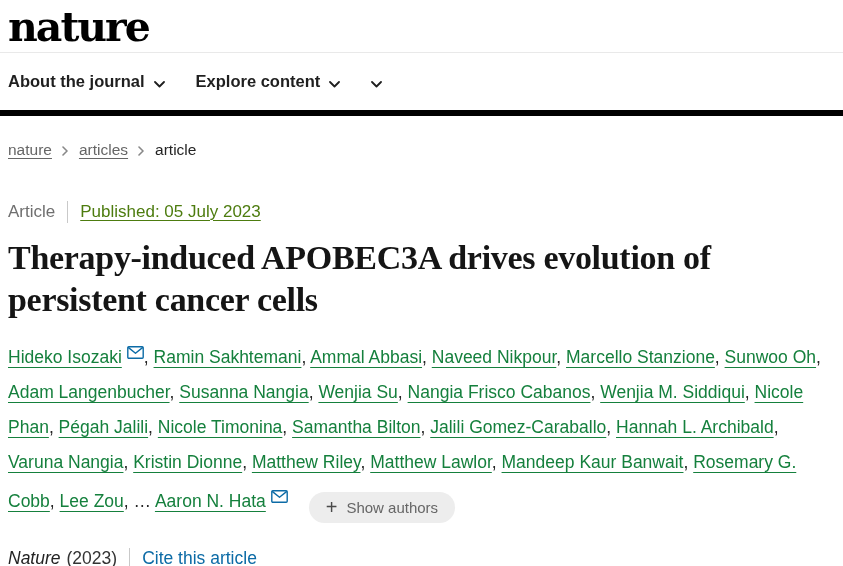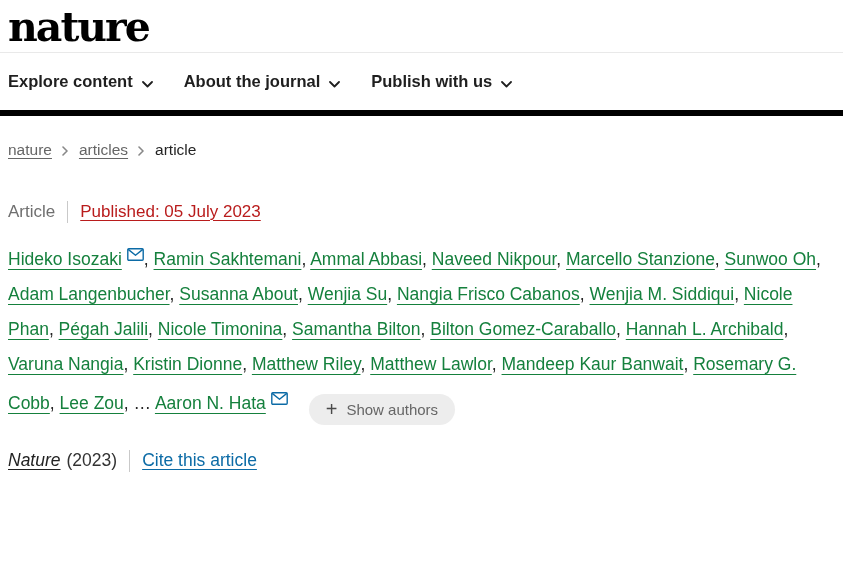--- a/index.html
+++ b/index.html
@@ -76,21 +76,21 @@
   }
   .article-type { color: #6f6f6f; }
   .vdivider {
     display: inline-block;
     width: 1px;
     height: 22px;
     background: #c9c9c9;
     margin: 0 12px;
   }
   .published-link {
-    color: #b91c1c;
+    color: #4d7c0f;
     text-decoration: underline;
     text-underline-offset: 3px;
     text-decoration-thickness: 1px;
   }
 
   
   h1.title {
     margin: 14px 8px 0;
     font-family: "Liberation Serif", serif;
     font-weight: 700;
@@ -168,39 +168,38 @@
 </head>
 <body>
 
 <header>
   <div class="logo-row">
     <a class="logo">nature</a>
   </div>
   <nav class="nav-row">
 
       <a class="nav-item">
+        <span>About the journal</span>
+        <span class="crumb-sep">
+          <svg width="11" height="7" viewBox="0 0 11 7">
+            <polyline points="1,1 5.5,5.5 10,1" fill="none" stroke="#1f1f1f" stroke-width="1.8" stroke-linecap="round" stroke-linejoin="round"></polyline>
+          </svg>
+        </span>
+      </a>
+
+      <a class="nav-item">
         <span>Explore content</span>
         <span class="crumb-sep">
           <svg width="11" height="7" viewBox="0 0 11 7">
             <polyline points="1,1 5.5,5.5 10,1" fill="none" stroke="#1f1f1f" stroke-width="1.8" stroke-linecap="round" stroke-linejoin="round"></polyline>
           </svg>
         </span>
       </a>
 
       <a class="nav-item">
-        <span>About the journal</span>
-        <span class="crumb-sep">
-          <svg width="11" height="7" viewBox="0 0 11 7">
-            <polyline points="1,1 5.5,5.5 10,1" fill="none" stroke="#1f1f1f" stroke-width="1.8" stroke-linecap="round" stroke-linejoin="round"></polyline>
-          </svg>
-        </span>
-      </a>
-
-      <a class="nav-item">
-        <span>Publish with us</span>
         <span class="crumb-sep">
           <svg width="11" height="7" viewBox="0 0 11 7">
             <polyline points="1,1 5.5,5.5 10,1" fill="none" stroke="#1f1f1f" stroke-width="1.8" stroke-linecap="round" stroke-linejoin="round"></polyline>
           </svg>
         </span>
       </a>
 
   </nav>
 </header>
 
@@ -220,57 +219,58 @@
   <span class="crumb-current">article</span>
 </div>
 
 <main>
   <div class="meta-row">
     <span class="article-type">Article</span>
     <span class="vdivider"></span>
     <a class="published-link">Published: 05 July 2023</a>
   </div>
 
+  <h1 class="title">Therapy-induced APOBEC3A drives evolution of persistent cancer cells</h1>
 
   <p class="authors">
     
       <span class="author"><a class="author-link">Hideko Isozaki</a><span class="envelope"><svg width="17" height="13" viewBox="0 0 17 13">
             <rect x="0.8" y="0.8" width="15.4" height="11.4" rx="1" fill="none" stroke="#0c6ba6" stroke-width="1.4"></rect>
             <polyline points="1.2,1.4 8.5,7.2 15.8,1.4" fill="none" stroke="#0c6ba6" stroke-width="1.4" stroke-linejoin="round"></polyline>
           </svg></span><span class="sep">, </span></span>
     
       <span class="author"><a class="author-link">Ramin Sakhtemani</a><span class="sep">, </span></span>
     
       <span class="author"><a class="author-link">Ammal Abbasi</a><span class="sep">, </span></span>
     
       <span class="author"><a class="author-link">Naveed Nikpour</a><span class="sep">, </span></span>
     
       <span class="author"><a class="author-link">Marcello Stanzione</a><span class="sep">, </span></span>
     
       <span class="author"><a class="author-link">Sunwoo Oh</a><span class="sep">, </span></span>
     
       <span class="author"><a class="author-link">Adam Langenbucher</a><span class="sep">, </span></span>
     
-      <span class="author"><a class="author-link">Susanna About</a><span class="sep">, </span></span>
+      <span class="author"><a class="author-link">Susanna Nangia</a><span class="sep">, </span></span>
     
       <span class="author"><a class="author-link">Wenjia Su</a><span class="sep">, </span></span>
     
       <span class="author"><a class="author-link">Nangia Frisco Cabanos</a><span class="sep">, </span></span>
     
       <span class="author"><a class="author-link">Wenjia M. Siddiqui</a><span class="sep">, </span></span>
     
       <span class="author"><a class="author-link">Nicole Phan</a><span class="sep">, </span></span>
     
       <span class="author"><a class="author-link">Pégah Jalili</a><span class="sep">, </span></span>
     
       <span class="author"><a class="author-link">Nicole Timonina</a><span class="sep">, </span></span>
     
       <span class="author"><a class="author-link">Samantha Bilton</a><span class="sep">, </span></span>
     
-      <span class="author"><a class="author-link">Bilton Gomez-Caraballo</a><span class="sep">, </span></span>
+      <span class="author"><a class="author-link">Jalili Gomez-Caraballo</a><span class="sep">, </span></span>
     
       <span class="author"><a class="author-link">Hannah L. Archibald</a><span class="sep">, </span></span>
     
       <span class="author"><a class="author-link">Varuna Nangia</a><span class="sep">, </span></span>
     
       <span class="author"><a class="author-link">Kristin Dionne</a><span class="sep">, </span></span>
     
       <span class="author"><a class="author-link">Matthew Riley</a><span class="sep">, </span></span>
     
       <span class="author"><a class="author-link">Matthew Lawlor</a><span class="sep">, </span></span>

